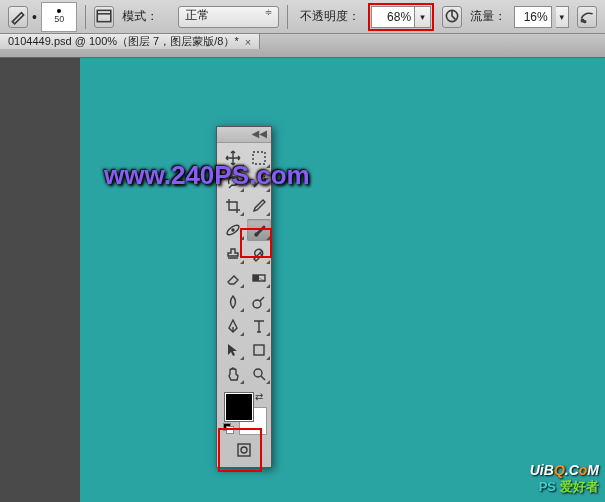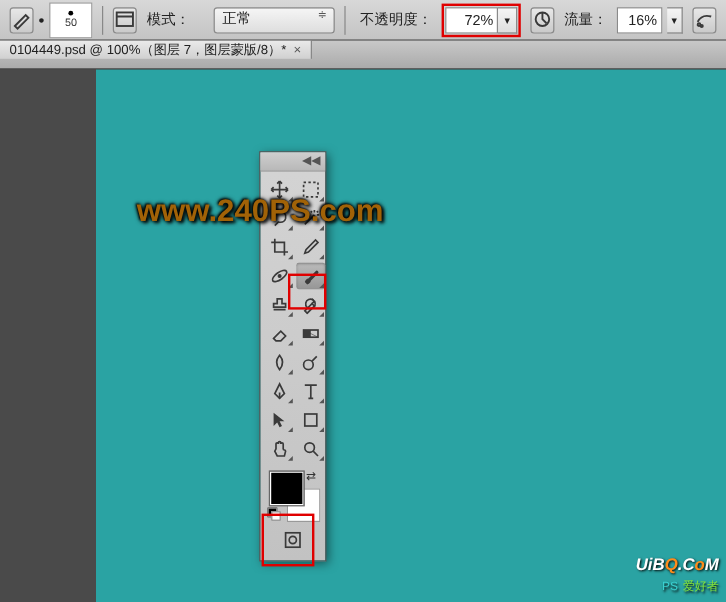--- a/index.html
+++ b/index.html
@@ -43,22 +43,22 @@
 .swap-mini { position: absolute; left: 38px; top: 2px; font-size: 10px; color: #333; }
 .default-mini { position: absolute; left: 6px; top: 34px; width: 10px; height: 10px; }
 .default-mini::before { content:''; position:absolute; width:6px; height:6px; background:#000; border:1px solid #888; }
 .default-mini::after { content:''; position:absolute; left:3px; top:3px; width:6px; height:6px; background:#fff; border:1px solid #888; }
 .brush-highlight { position: absolute; left: 240px; top: 228px; width: 32px; height: 30px; border: 2px solid #e00000; pointer-events: none; }
 .fg-highlight { position: absolute; left: 218px; top: 428px; width: 44px; height: 44px; border: 2px solid #e00000; pointer-events: none; }
 .qm-row { padding: 2px 4px 6px; display: flex; justify-content: center; }
 
 
 .watermark { position: absolute; left: 90px; top: 160px; font-size: 26px; font-weight: bold; color: #fff; text-shadow: 0 0 4px #000, 2px 2px 3px #000, -1px -1px 2px #000; white-space: nowrap; display: flex; align-items: baseline; }
-.watermark .link { color: #a16207; margin-left: 24px; }
-.corner-wm { position: absolute; right: 6px; bottom: 6px; font-size: 10px; font-weight: normal; color: #7fe03d; text-shadow: 1px 1px 2px #000; }
+.watermark .link { color: #8b5cf6; margin-left: 14px; }
+.corner-wm { position: absolute; right: 6px; bottom: 6px; font-size: 13px; font-weight: bold; color: #7fe03d; text-shadow: 1px 1px 2px #000; }
 .corner-wm .ps { color:#3ad0d0; margin-right:4px; }
 .corner-wm2 { position: absolute; right: 6px; bottom: 24px; font-size: 14px; font-weight: 700; font-style: italic; color: #fff; text-shadow: 1px 1px 2px #000; }
 .corner-wm2 .o { color: #ff8c1a; }
 
 
 .ico { stroke: #3a3a3a; stroke-width: 1.4; fill: none; }
 </style>
 </head>
 <body>
 
@@ -82,21 +82,21 @@
   </div>
   <span class="label">模式：</span>
   <div class="dropdown mode-dd">
     <span>正常</span>
     <span class="arrow">≑</span>
   </div>
   <div class="sep"></div>
   <span class="label">不透明度：</span>
   <div class="opacity-group">
     <div class="pct-field">
-        <span>72%</span>
+        <span>68%</span>
       </div>
     <div class="pct-arrow">▾</div>
   </div>
   <div class="opt-btn" style="margin-left:4px;">
     <svg class="ico" viewBox="0 0 16 16">
         <circle cx="8" cy="8" r="5"></circle>
         <path d="M8 3 L8 8 L11 11"></path>
       </svg>
   </div>
   <span class="label">流量：</span>

